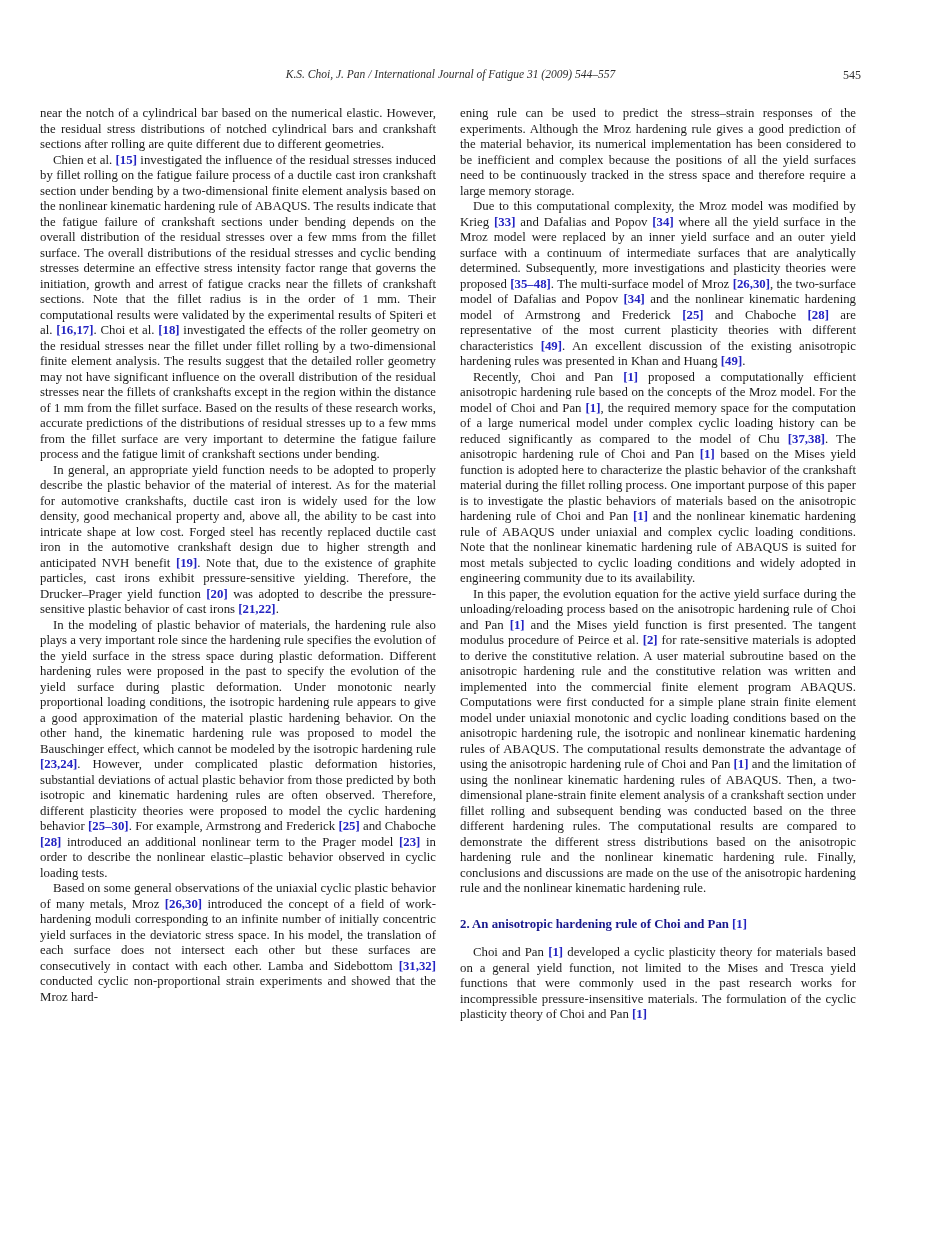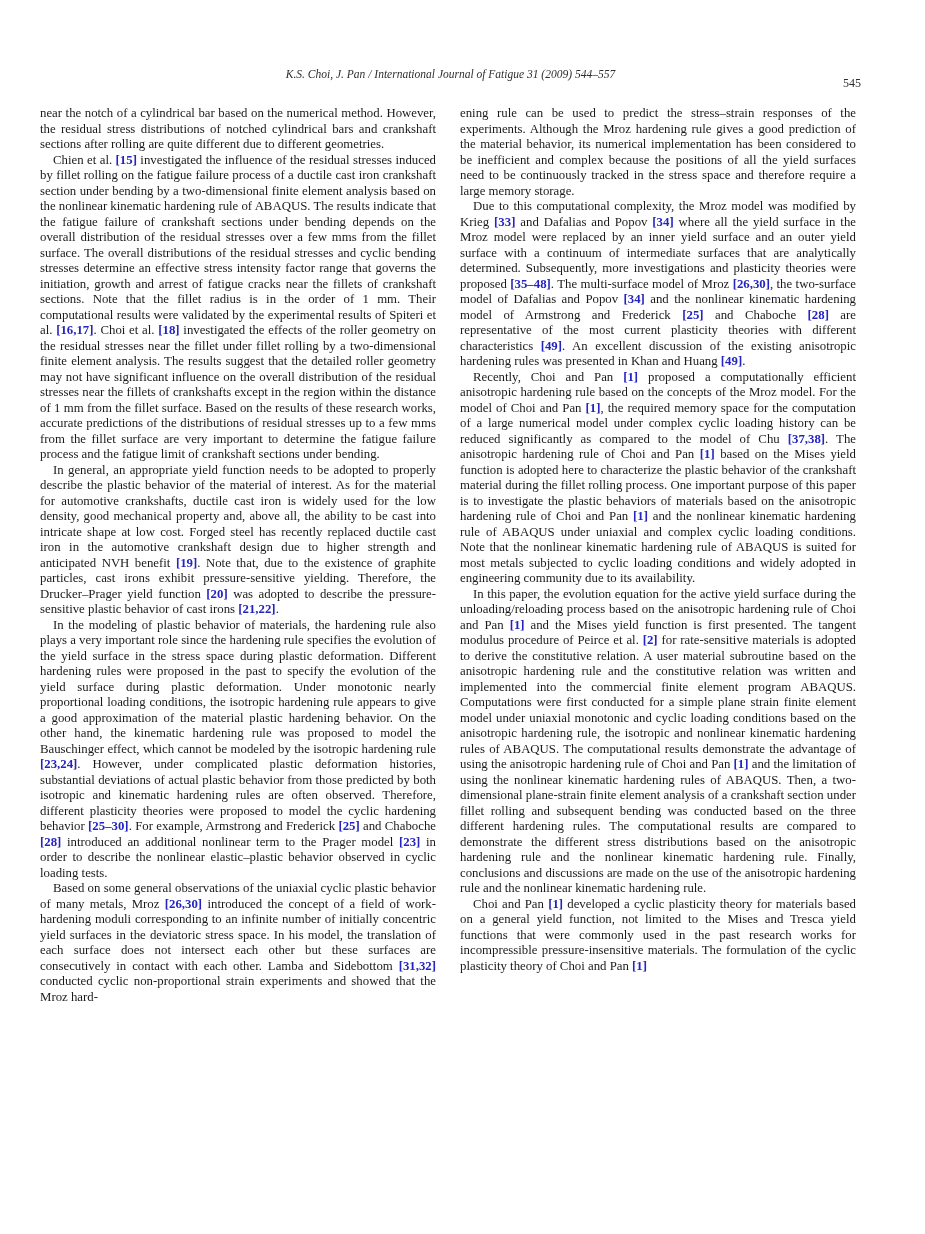--- a/index.html
+++ b/index.html
@@ -23,21 +23,21 @@
     width: 100%;
     text-align: center;
     font-size: 11.5px;
     color: #2e2e2e;
     height: 16px;
   }
   .head-title { font-style: italic; }
   .page-number {
     position: absolute;
     right: 0;
-    top: 8px;
+    top: 0;
     font-style: normal;
     font-size: 12px;
     color: #2e2e2e;
     text-align: center;
   }
   .columns {
     display: flex;
     gap: 24px;
     margin-top: 22px;
   }
@@ -72,27 +72,28 @@
 <body>
 
 <div class="page">
   <header class="running-head">
     <span class="head-title">K.S. Choi, J. Pan / International Journal of Fatigue 31 (2009) 544–557</span>
     <span class="page-number">545</span>
   </header>
 
   <main class="columns">
     <section class="col">
-        <p class="para no-indent">near the notch of a cylindrical bar based on the numerical method. However, the residual stress distributions of notched cylindrical bars and crankshaft sections after rolling are quite different due to different geometries.</p>
+        <p class="para no-indent">near the notch of a cylindrical bar based on the numerical elastic. However, the residual stress distributions of notched cylindrical bars and crankshaft sections after rolling are quite different due to different geometries.</p>
         <p class="para">Chien et al. <span class="cite">[15]</span> investigated the influence of the residual stresses induced by fillet rolling on the fatigue failure process of a ductile cast iron crankshaft section under bending by a two-dimensional finite element analysis based on the nonlinear kinematic hardening rule of ABAQUS. The results indicate that the fatigue failure of crankshaft sections under bending depends on the overall distribution of the residual stresses over a few mms from the fillet surface. The overall distributions of the residual stresses and cyclic bending stresses determine an effective stress intensity factor range that governs the initiation, growth and arrest of fatigue cracks near the fillets of crankshaft sections. Note that the fillet radius is in the order of 1 mm. Their computational results were validated by the experimental results of Spiteri et al. <span class="cite">[16,17]</span>. Choi et al. <span class="cite">[18]</span> investigated the effects of the roller geometry on the residual stresses near the fillet under fillet rolling by a two-dimensional finite element analysis. The results suggest that the detailed roller geometry may not have significant influence on the overall distribution of the residual stresses near the fillets of crankshafts except in the region within the distance of 1 mm from the fillet surface. Based on the results of these research works, accurate predictions of the distributions of residual stresses up to a few mms from the fillet surface are very important to determine the fatigue failure process and the fatigue limit of crankshaft sections under bending.</p>
         <p class="para">In general, an appropriate yield function needs to be adopted to properly describe the plastic behavior of the material of interest. As for the material for automotive crankshafts, ductile cast iron is widely used for the low density, good mechanical property and, above all, the ability to be cast into intricate shape at low cost. Forged steel has recently replaced ductile cast iron in the automotive crankshaft design due to higher strength and anticipated NVH benefit <span class="cite">[19]</span>. Note that, due to the existence of graphite particles, cast irons exhibit pressure-sensitive yielding. Therefore, the Drucker–Prager yield function <span class="cite">[20]</span> was adopted to describe the pressure-sensitive plastic behavior of cast irons <span class="cite">[21,22]</span>.</p>
         <p class="para">In the modeling of plastic behavior of materials, the hardening rule also plays a very important role since the hardening rule specifies the evolution of the yield surface in the stress space during plastic deformation. Different hardening rules were proposed in the past to specify the evolution of the yield surface during plastic deformation. Under monotonic nearly proportional loading conditions, the isotropic hardening rule appears to give a good approximation of the material plastic hardening behavior. On the other hand, the kinematic hardening rule was proposed to model the Bauschinger effect, which cannot be modeled by the isotropic hardening rule <span class="cite">[23,24]</span>. However, under complicated plastic deformation histories, substantial deviations of actual plastic behavior from those predicted by both isotropic and kinematic hardening rules are often observed. Therefore, different plasticity theories were proposed to model the cyclic hardening behavior <span class="cite">[25–30]</span>. For example, Armstrong and Frederick <span class="cite">[25]</span> and Chaboche <span class="cite">[28]</span> introduced an additional nonlinear term to the Prager model <span class="cite">[23]</span> in order to describe the nonlinear elastic–plastic behavior observed in cyclic loading tests.</p>
         <p class="para">Based on some general observations of the uniaxial cyclic plastic behavior of many metals, Mroz <span class="cite">[26,30]</span> introduced the concept of a field of work-hardening moduli corresponding to an infinite number of initially concentric yield surfaces in the deviatoric stress space. In his model, the translation of each surface does not intersect each other but these surfaces are consecutively in contact with each other. Lamba and Sidebottom <span class="cite">[31,32]</span> conducted cyclic non-proportional strain experiments and showed that the Mroz hard-</p>
       </section>
     <section class="col">
         <p class="para no-indent">ening rule can be used to predict the stress–strain responses of the experiments. Although the Mroz hardening rule gives a good prediction of the material behavior, its numerical implementation has been considered to be inefficient and complex because the positions of all the yield surfaces need to be continuously tracked in the stress space and therefore require a large memory storage.</p>
         <p class="para">Due to this computational complexity, the Mroz model was modified by Krieg <span class="cite">[33]</span> and Dafalias and Popov <span class="cite">[34]</span> where all the yield surface in the Mroz model were replaced by an inner yield surface and an outer yield surface with a continuum of intermediate surfaces that are analytically determined. Subsequently, more investigations and plasticity theories were proposed <span class="cite">[35–48]</span>. The multi-surface model of Mroz <span class="cite">[26,30]</span>, the two-surface model of Dafalias and Popov <span class="cite">[34]</span> and the nonlinear kinematic hardening model of Armstrong and Frederick <span class="cite">[25]</span> and Chaboche <span class="cite">[28]</span> are representative of the most current plasticity theories with different characteristics <span class="cite">[49]</span>. An excellent discussion of the existing anisotropic hardening rules was presented in Khan and Huang <span class="cite">[49]</span>.</p>
         <p class="para">Recently, Choi and Pan <span class="cite">[1]</span> proposed a computationally efficient anisotropic hardening rule based on the concepts of the Mroz model. For the model of Choi and Pan <span class="cite">[1]</span>, the required memory space for the computation of a large numerical model under complex cyclic loading history can be reduced significantly as compared to the model of Chu <span class="cite">[37,38]</span>. The anisotropic hardening rule of Choi and Pan <span class="cite">[1]</span> based on the Mises yield function is adopted here to characterize the plastic behavior of the crankshaft material during the fillet rolling process. One important purpose of this paper is to investigate the plastic behaviors of materials based on the anisotropic hardening rule of Choi and Pan <span class="cite">[1]</span> and the nonlinear kinematic hardening rule of ABAQUS under uniaxial and complex cyclic loading conditions. Note that the nonlinear kinematic hardening rule of ABAQUS is suited for most metals subjected to cyclic loading conditions and widely adopted in engineering community due to its availability.</p>
         <p class="para">In this paper, the evolution equation for the active yield surface during the unloading/reloading process based on the anisotropic hardening rule of Choi and Pan <span class="cite">[1]</span> and the Mises yield function is first presented. The tangent modulus procedure of Peirce et al. <span class="cite">[2]</span> for rate-sensitive materials is adopted to derive the constitutive relation. A user material subroutine based on the anisotropic hardening rule and the constitutive relation was written and implemented into the commercial finite element program ABAQUS. Computations were first conducted for a simple plane strain finite element model under uniaxial monotonic and cyclic loading conditions based on the anisotropic hardening rule, the isotropic and nonlinear kinematic hardening rules of ABAQUS. The computational results demonstrate the advantage of using the anisotropic hardening rule of Choi and Pan <span class="cite">[1]</span> and the limitation of using the nonlinear kinematic hardening rules of ABAQUS. Then, a two-dimensional plane-strain finite element analysis of a crankshaft section under fillet rolling and subsequent bending was conducted based on the three different hardening rules. The computational results are compared to demonstrate the different stress distributions based on the anisotropic hardening rule and the nonlinear kinematic hardening rule. Finally, conclusions and discussions are made on the use of the anisotropic hardening rule and the nonlinear kinematic hardening rule.</p>
+        <h2 class="section-heading">2. An anisotropic hardening rule of Choi and Pan <span class="cite">[1]</span></h2>
         <p class="para">Choi and Pan <span class="cite">[1]</span> developed a cyclic plasticity theory for materials based on a general yield function, not limited to the Mises and Tresca yield functions that were commonly used in the past research works for incompressible pressure-insensitive materials. The formulation of the cyclic plasticity theory of Choi and Pan <span class="cite">[1]</span></p>
       </section>
   </main>
 </div>
 
 </body></html>

